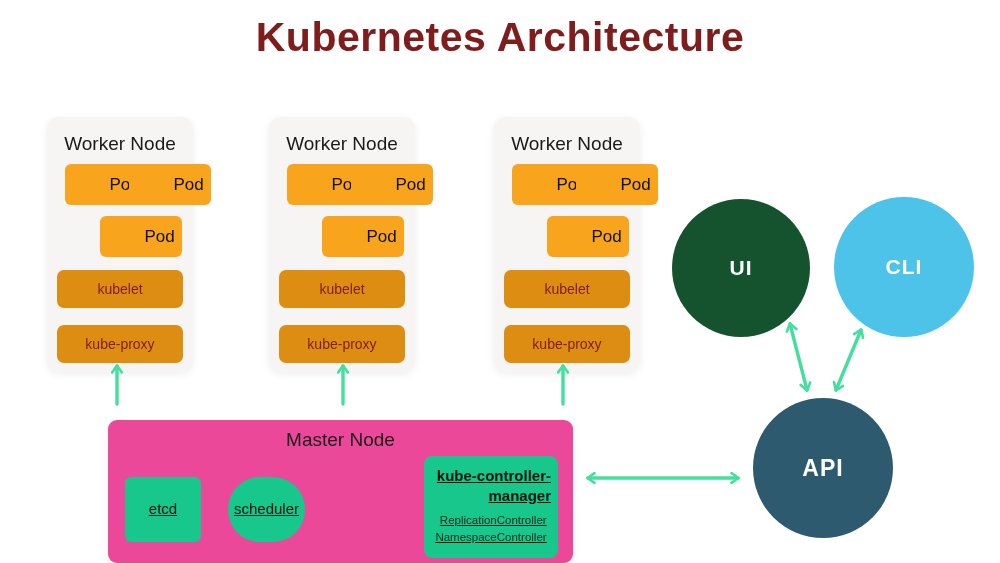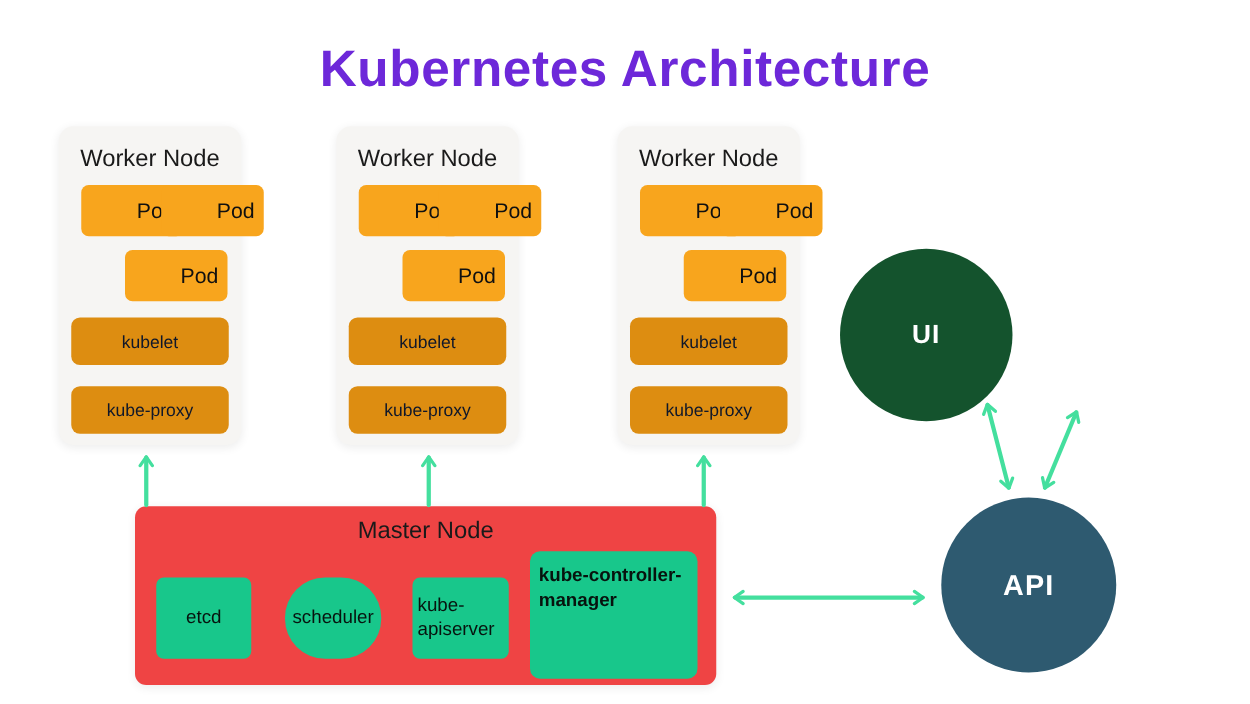--- a/index.html
+++ b/index.html
@@ -5,28 +5,28 @@
   html,body{margin:0;padding:0;background:#ffffff;}
   .canvas{
     position:relative;
     width:1000px;height:563px;
     background:#ffffff;
     overflow:hidden;
     font-family:"Liberation Sans", sans-serif;
     color:#141414;
   }
   .page-title{
-    position:absolute;top:32px;left:0;width:100%;
+    position:absolute;top:14px;left:0;width:100%;
     text-align:center;
     font-size:41px;font-weight:800;letter-spacing:0.5px;
-    color:#6d28d9;margin:0;
+    color:#7f1d1d;margin:0;
   }
   
   .wn{
-    position:absolute;top:101px;width:146px;height:255px;
+    position:absolute;top:117px;width:146px;height:255px;
     background:#f6f5f3;border-radius:12px;
     box-shadow:0 2px 8px rgba(0,0,0,0.07);
   }
   .wn1{left:47px;} .wn2{left:269px;} .wn3{left:494px;}
   .wn-title{
     position:absolute;top:16px;left:0;width:100%;
     text-align:center;font-size:19px;color:#1a1a1a;
   }
   .pod{
     position:absolute;width:45px;height:41px;
@@ -34,38 +34,38 @@
     display:flex;align-items:center;justify-content:center;
     font-size:17px;color:#101010;padding-left:37px;
   }
   .pod-a{left:18px;top:47px;}
   .pod-b{left:82px;top:47px;}
   .pod-c{left:53px;top:99px;}
   .bar{
     position:absolute;left:10px;width:126px;height:38px;
     background:#dd8d11;border-radius:7px;
     display:flex;align-items:center;justify-content:center;
-    font-size:14px;color:#0f172a;
+    font-size:14px;color:#7f1d1d;
   }
   .bar-kubelet{top:153px;}
   .bar-kproxy{top:208px;}
   
   .master{
-    position:absolute;left:108px;top:405px;width:465px;height:143px;
-    background:#ef4444;border-radius:9px;
+    position:absolute;left:108px;top:420px;width:465px;height:143px;
+    background:#ec4899;border-radius:9px;
     box-shadow:0 2px 8px rgba(0,0,0,0.07);
   }
   .master-title{
     position:absolute;top:9px;left:0;width:100%;
     text-align:center;font-size:19px;color:#1a1a1a;
   }
   .green-box{
     position:absolute;background:#18c78b;border-radius:6px;
     display:flex;flex-direction:column;align-items:center;justify-content:center;
-    text-align:left;font-size:15px;color:#07130e;line-height:1.25;
+    text-align:right;font-size:15px;color:#07130e;line-height:1.25;text-decoration:underline;
   }
   .gb-etcd{left:17px;top:57px;width:76px;height:65px;}
   .gb-scheduler{left:120px;top:57px;width:77px;height:65px;border-radius:32px;}
   .gb-apiserver{left:222px;top:57px;width:77px;height:65px;padding:0 4px;box-sizing:border-box;}
   .gb-controller{
     left:316px;top:36px;width:134px;height:102px;border-radius:8px;
     justify-content:flex-start;padding-top:10px;box-sizing:border-box;
   }
   .ctrl-title{font-size:15px;font-weight:700;line-height:1.35;width:120px;}
   .ctrl-item{font-size:11.5px;line-height:1.5;color:#0b2a1e;}
@@ -113,27 +113,31 @@
     <div class="pod pod-b">Pod</div>
     <div class="pod pod-c">Pod</div>
     <div class="bar bar-kubelet">kubelet</div>
     <div class="bar bar-kproxy">kube-proxy</div>
   </div>
 
   <div class="master">
     <div class="master-title">Master Node</div>
     <div class="green-box gb-etcd">etcd</div>
     <div class="green-box gb-scheduler">scheduler</div>
-    <div class="green-box gb-apiserver">kube-apiserver</div>
     <div class="green-box gb-controller">
       <div class="ctrl-title">kube-controller-manager</div>
+      <div class="ctrl-items">
+        <div class="ctrl-item">ReplicationController</div>
+        <div class="ctrl-item">NamespaceController</div>
+      </div>
     </div>
   </div>
 
   <div class="circle c-ui">UI</div>
+  <div class="circle c-cli">CLI</div>
   <div class="circle c-api">API</div>
 
   <svg class="arrows" viewBox="0 0 1000 563" xmlns="http://www.w3.org/2000/svg">
     <defs>
       <marker id="ah" viewBox="0 0 12 12" refX="8" refY="6" markerWidth="13" markerHeight="13" orient="auto-start-reverse" markerUnits="userSpaceOnUse">
         <path d="M2,1.5 L8.5,6 L2,10.5" fill="none" stroke="#44df9e" stroke-width="2.4" stroke-linecap="round" stroke-linejoin="round"></path>
       </marker>
     </defs>
     <g stroke="#44df9e" stroke-width="3.4" stroke-linecap="round" fill="none">
       <line x1="117" y1="404" x2="117" y2="366" marker-end="url(#ah)"></line>

